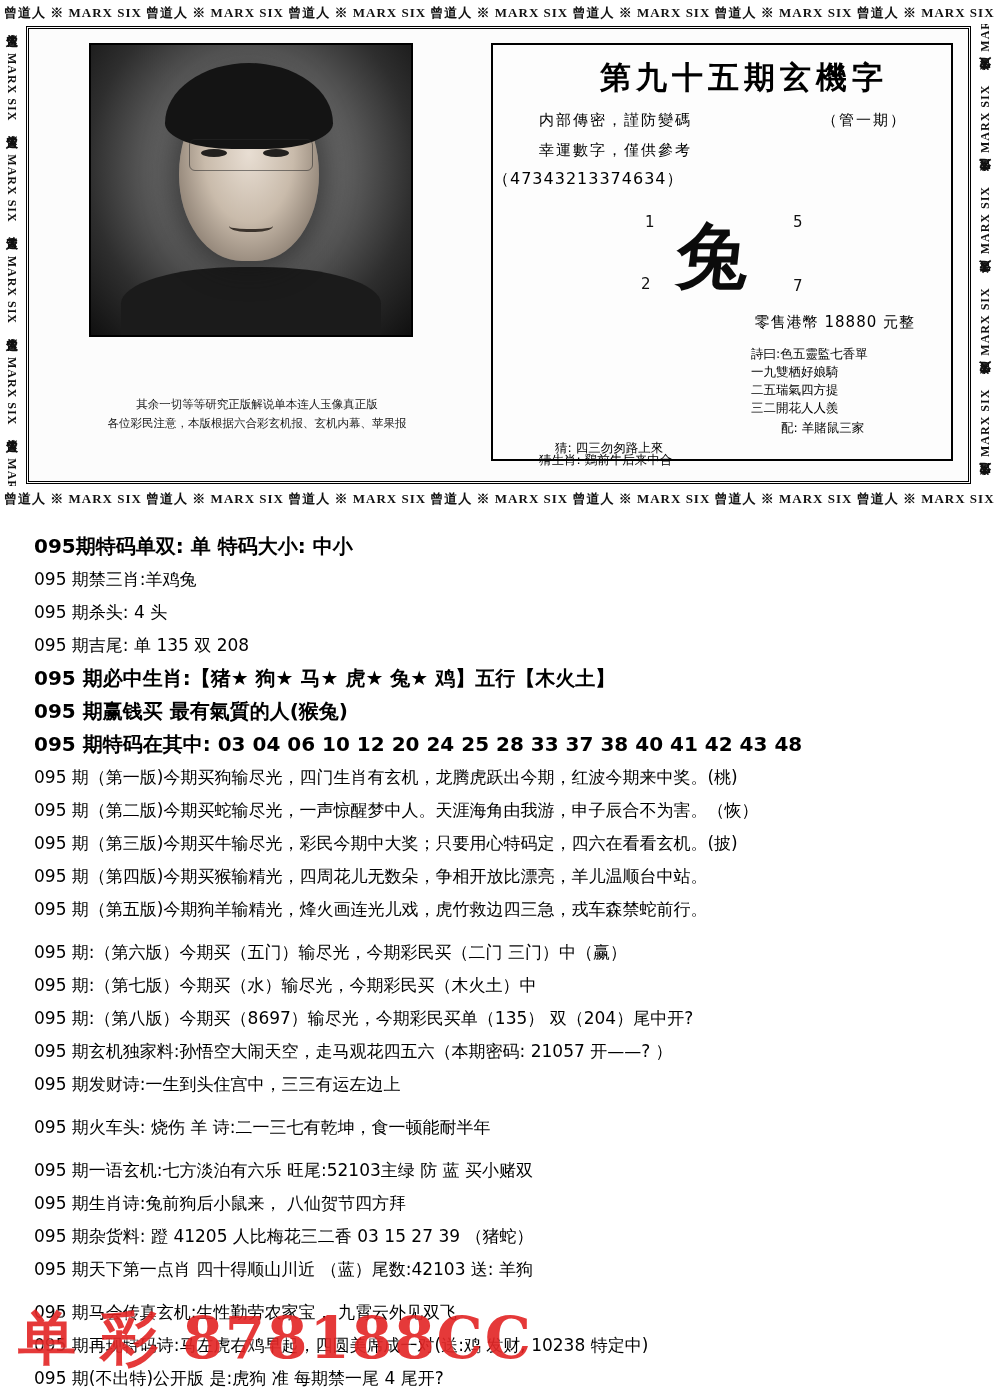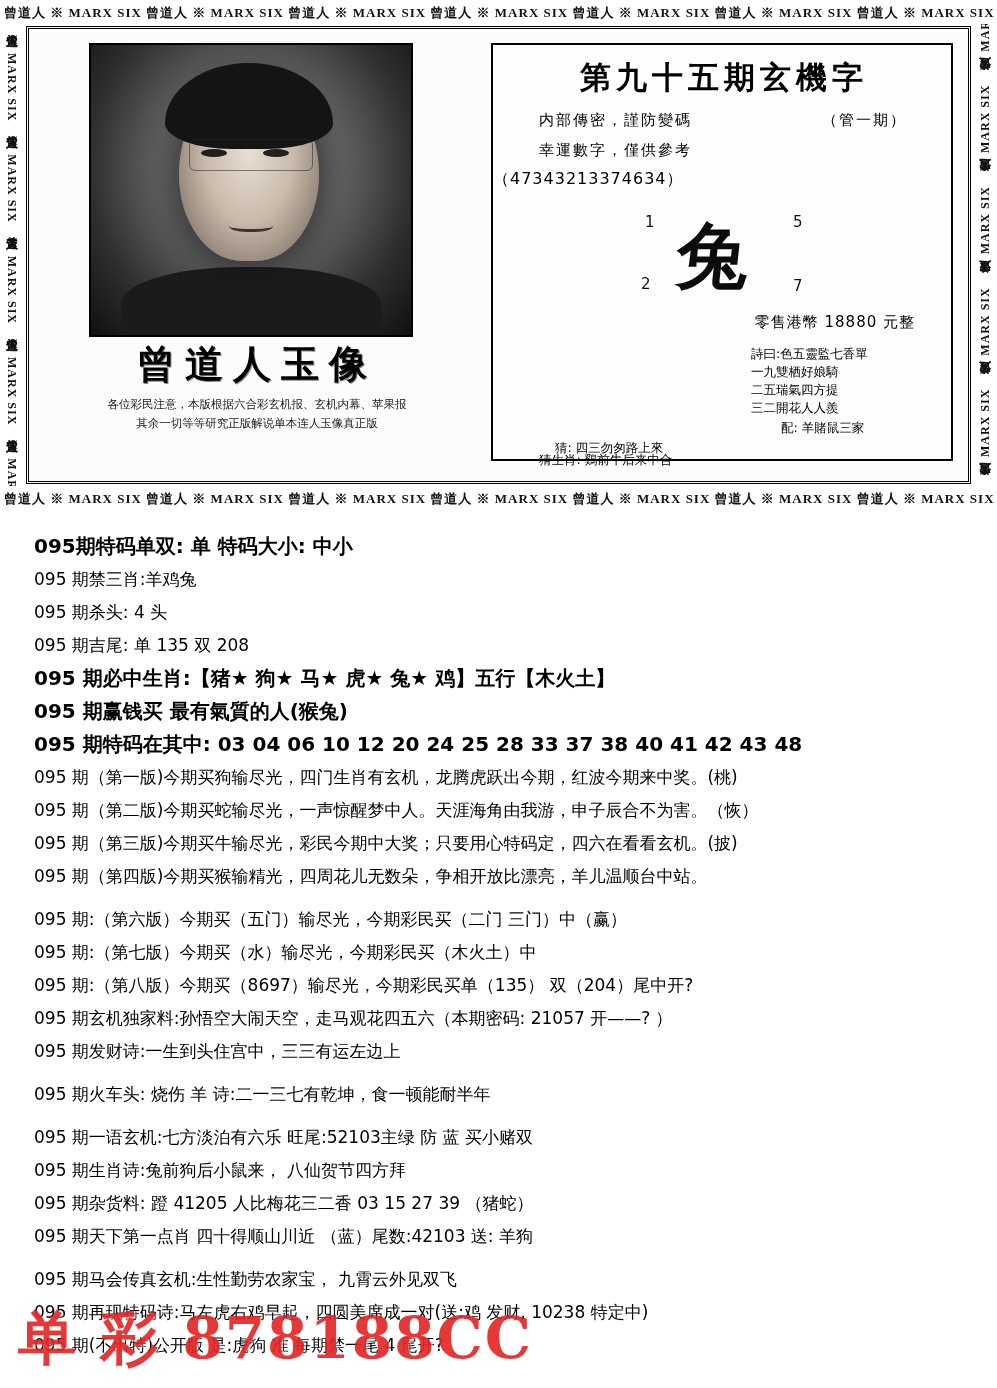--- a/index.html
+++ b/index.html
@@ -184,20 +184,21 @@
     background: #fdfdfd;
   }
   .ad-title {
     position: absolute;
     left: 0; top: 12px; width: 462px;
     text-align: center;
     font-family: "DejaVu Serif", "Liberation Serif", serif;
     font-weight: bold;
     font-size: 31px;
     letter-spacing: 5px;
+    padding-left: 20px;
   }
   .ad-line1 {
     position: absolute; left: 46px; top: 66px;
     font-size: 15px; letter-spacing: 2px;
   }
   .ad-line1b {
     position: absolute; right: 44px; top: 66px;
     font-size: 15px; letter-spacing: 2px;
   }
   .ad-line2 {
@@ -295,24 +296,23 @@
     <div class="photo-panel">
       <div class="photo-frame">
         <div class="shoulders"></div>
         <div class="face"></div>
         <div class="hair"></div>
         <div class="glasses"></div>
         <div class="eye l"></div>
         <div class="eye r"></div>
         <div class="mouth"></div>
       </div>
-      <div class="poster-title">曾道人玉像</div>
       <div class="poster-note">
+        <div>其余一切等等研究正版解说单本连人玉像真正版</div>
         <div>各位彩民注意，本版根据六合彩玄机报、玄机内幕、苹果报</div>
-        <div>其余一切等等研究正版解说单本连人玉像真正版</div>
       </div>
     </div>
 
     <div class="ad-panel">
       <div class="ad-title">第九十五期玄機字</div>
       <div class="ad-line1">内部傳密，謹防變碼</div>
       <div class="ad-line1b">（管一期）</div>
       <div class="ad-line2">幸運數字，僅供參考</div>
       <div class="ad-code">（47343213374634）</div>
 
@@ -350,20 +350,21 @@
     <div class="line ">095 期禁三肖:羊鸡兔</div>
     <div class="line ">095 期杀头: 4 头</div>
     <div class="line ">095 期吉尾: 单 135 双 208</div>
     <div class="line big">095 期必中生肖:【猪★ 狗★ 马★ 虎★ 兔★ 鸡】五行【木火土】</div>
     <div class="line big">095 期赢钱买 最有氣質的人(猴兔)</div>
     <div class="line big">095 期特码在其中: 03 04 06 10 12 20 24 25 28 33 37 38 40 41 42 43 48</div>
     <div class="line ">095 期（第一版)今期买狗输尽光，四门生肖有玄机，龙腾虎跃出今期，红波今期来中奖。(桃)</div>
     <div class="line ">095 期（第二版)今期买蛇输尽光，一声惊醒梦中人。天涯海角由我游，申子辰合不为害。（恢）</div>
     <div class="line ">095 期（第三版)今期买牛输尽光，彩民今期中大奖；只要用心特码定，四六在看看玄机。(披)</div>
     <div class="line ">095 期（第四版)今期买猴输精光，四周花儿无数朵，争相开放比漂亮，羊儿温顺台中站。</div>
+    <div class="line ">095 期（第五版)今期狗羊输精光，烽火画连光儿戏，虎竹救边四三急，戎车森禁蛇前行。</div>
     <div class="line sp">095 期:（第六版）今期买（五门）输尽光，今期彩民买（二门 三门）中（赢）</div>
     <div class="line ">095 期:（第七版）今期买（水）输尽光，今期彩民买（木火土）中</div>
     <div class="line ">095 期:（第八版）今期买（8697）输尽光，今期彩民买单（135） 双（204）尾中开?</div>
     <div class="line ">095 期玄机独家料:孙悟空大闹天空，走马观花四五六（本期密码: 21057  开——? ）</div>
     <div class="line ">095 期发财诗:一生到头住宫中，三三有运左边上</div>
     <div class="line sp">095 期火车头: 烧伤 羊  诗:二一三七有乾坤，食一顿能耐半年</div>
     <div class="line sp">095 期一语玄机:七方淡泊有六乐    旺尾:52103主绿  防 蓝 买小赌双</div>
     <div class="line ">095 期生肖诗:兔前狗后小鼠来，  八仙贺节四方拜</div>
     <div class="line ">095 期杂货料: 蹬    41205   人比梅花三二香  03 15 27 39 （猪蛇）</div>
     <div class="line ">095 期天下第一点肖   四十得顺山川近    （蓝）尾数:42103 送: 羊狗</div>

